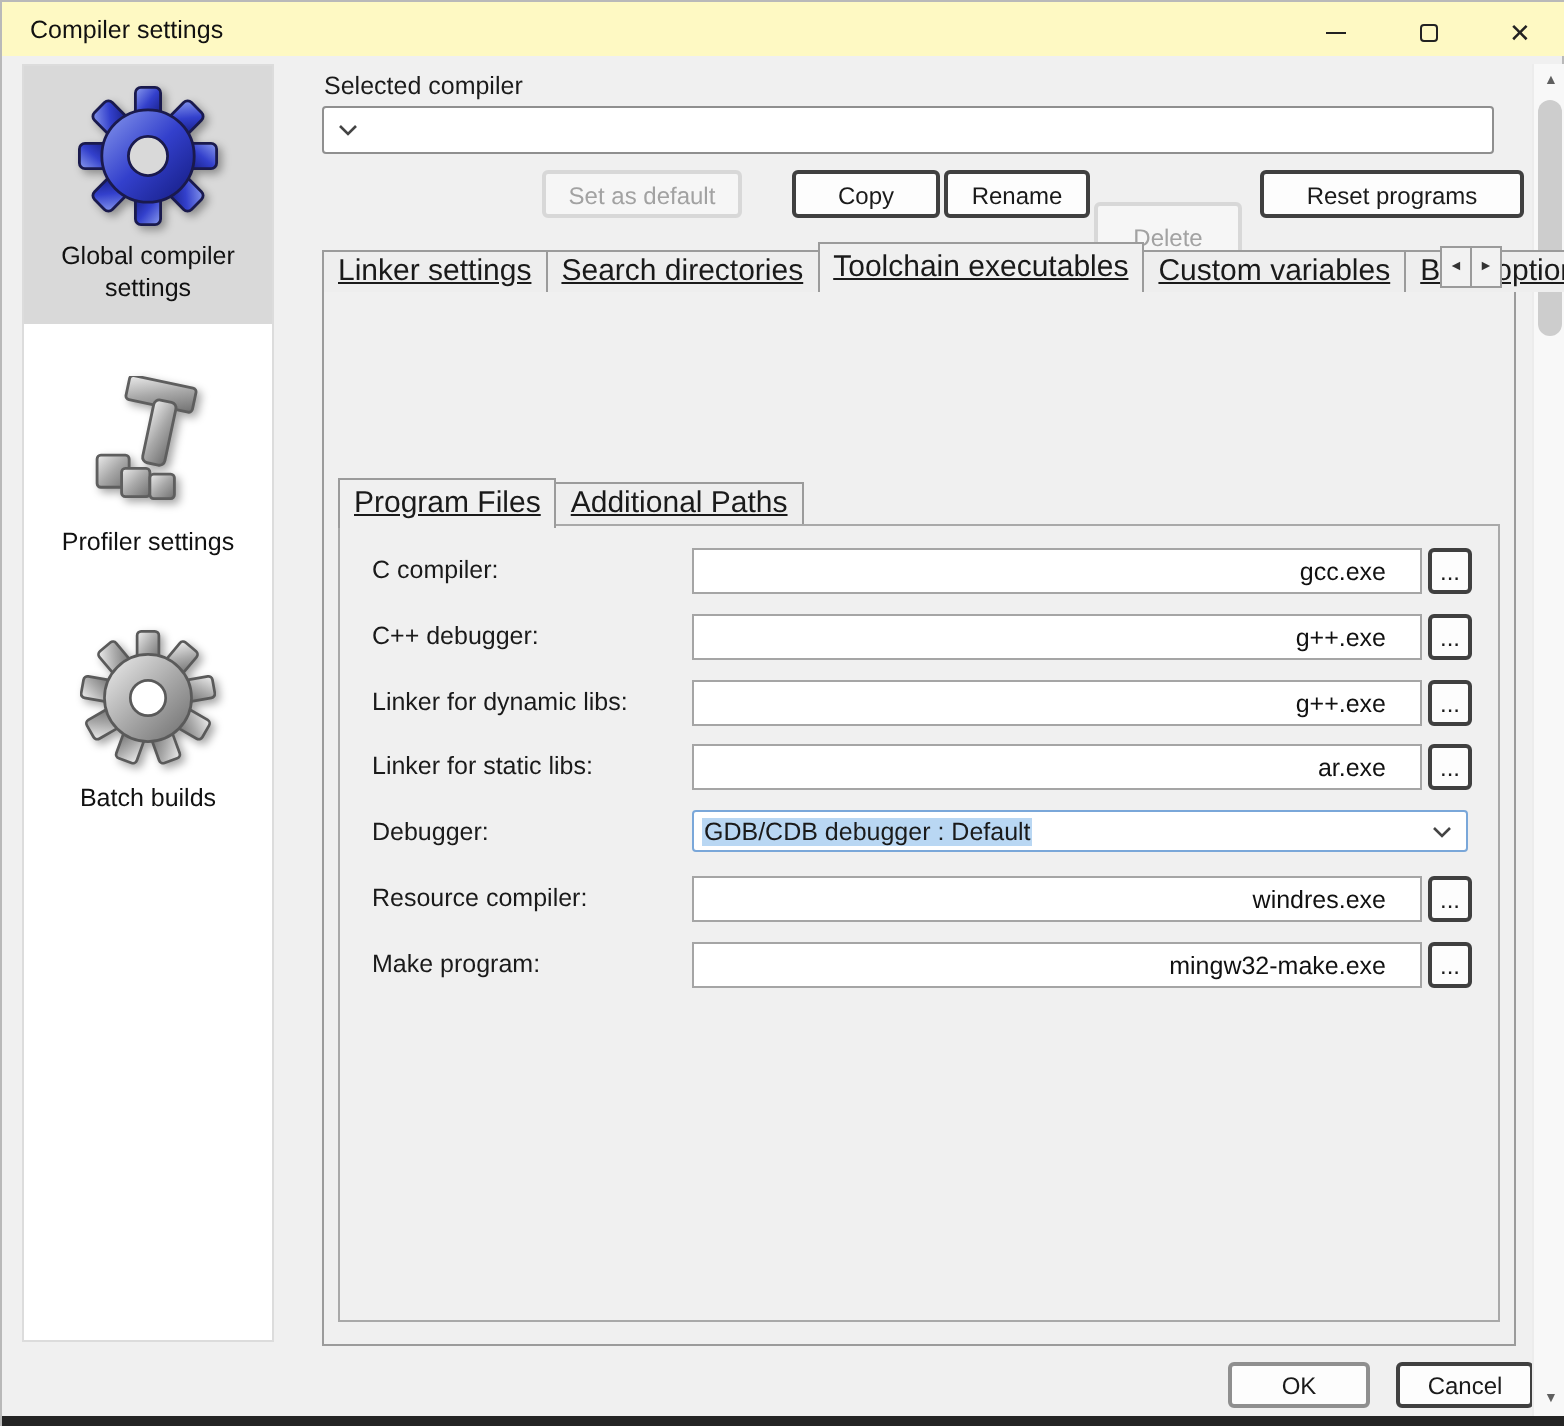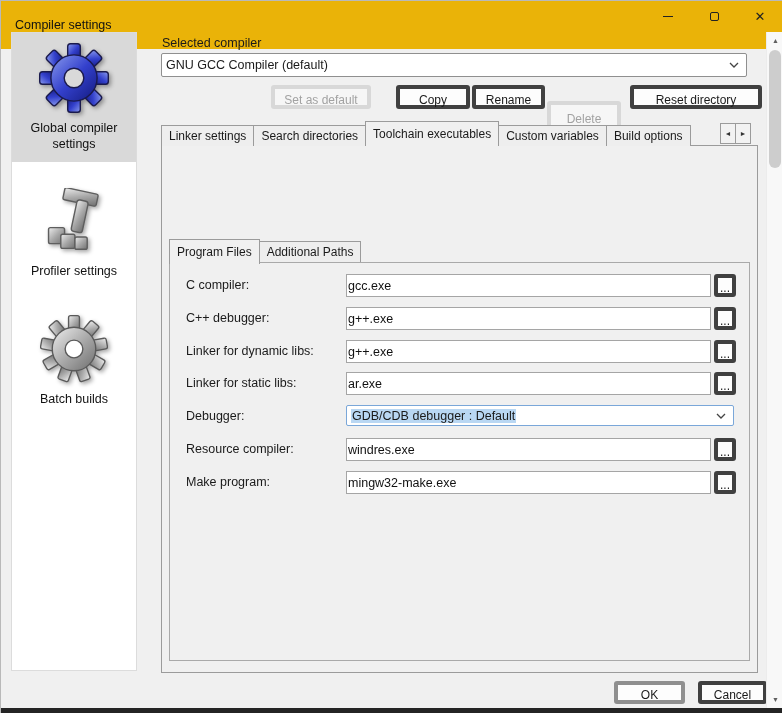--- a/index.html
+++ b/index.html
@@ -11,71 +11,72 @@
     background: #f0f0f0;
     position: relative;
     overflow: hidden;
   }
   .window {
     position: absolute; left:0; top:0; width:782px; height:713px;
     background:#f0f0f0; border:1px solid #b9b9b9;
   }
   
   .titlebar {
-    position:absolute; left:0; top:0; width:782px; height:48px;
-    background:#eab308; display:flex; align-items:center;
+    position:absolute; left:0; top:0; width:782px; height:27px;
+    background:#fef9c3; display:flex; align-items:center;
   }
   .titlebar .title { padding-left:14px; font-size:12.5px; color:#111; }
   .caption-buttons { position:absolute; right:0; top:0; height:31px; display:flex; }
   .cap-btn { width:46px; height:31px; display:flex; align-items:center; justify-content:center; cursor:default; }
   .min-glyph { width:10px; height:1px; background:#222; display:inline-block; }
   .max-glyph { width:9px; height:9px; border:1px solid #222; border-radius:2px; display:inline-block; }
   .close-glyph { font-size:13px; color:#222; line-height:1; }
   
   .sidebar {
     position:absolute; left:10px; top:31px; width:126px; height:639px;
     background:#ffffff; border:1px solid #dcdcdc; overflow:hidden;
   }
   .side-item { width:100%; text-align:center; padding:8px 4px 10px 4px; cursor:default; }
   .side-item.selected { background:#d9d9d9; }
   .side-item .icon-wrap { height:74px; display:flex; align-items:center; justify-content:center; }
   .side-item svg.big { filter: drop-shadow(2px 2px 2px rgba(0,0,0,0.35)); }
   .side-label { display:block; margin-top:6px; line-height:1.25; color:#111; }
   .side-item + .side-item { margin-top:14px; }
   
   .btn {
-    display:inline-block; background:#fdfdfd; border:4px solid #404040; border-radius:3px;
+    display:inline-block; background:#fdfdfd; border:2px solid #404040; border-radius:3px;
     font-size:12px; color:#1a1a1a; text-align:center; cursor:default;
     font-family:"Liberation Sans", sans-serif;
   }
   .btn.disabled { color:#a2a2a2; border-color:#d8d8d8; background:#f6f6f6; }
   .tfield {
-    background:#ffffff; border:1px solid #a5a5a5; font-size:12.5px; padding:0 1px;
-    font-family:"Liberation Sans", sans-serif; color:#111;
+    background:#ffffff; border:1px solid #a5a5a5; font-size:12.5px; padding:0 17px;
+    font-family:"Liberation Sans", sans-serif; color:#111;text-align:right;
   }
   .combo {
     background:#ffffff; border:1px solid #8f8f8f; border-radius:2px;
     display:flex; align-items:center; padding:0 4px; position:relative; cursor:default;
   }
   .combo .combo-text { flex:1; font-size:12.5px; white-space:nowrap; overflow:hidden; }
   .combo .chev { width:16px; display:flex; justify-content:center; }
   
   .lbl-selected-compiler { position:absolute; left:161px; top:35px; }
   .main-combo { position:absolute; left:160px; top:52px; width:586px; height:24px; }
   .btnrow-setdefault { position:absolute; left:270px; top:84px; width:100px; height:24px; line-height:22px; }
   .btnrow-copy      { position:absolute; left:395px; top:84px; width:74px;  height:24px; line-height:22px; }
   .btnrow-rename    { position:absolute; left:471px; top:84px; width:73px;  height:24px; line-height:22px; }
   .btnrow-delete    { position:absolute; left:546px; top:84px; width:74px;  height:36px; line-height:22px;margin-top:16px; }
   .btnrow-reset     { position:absolute; left:629px; top:84px; width:132px; height:24px; line-height:22px; }
   
   .tabs { position:absolute; left:160px; top:120px; height:25px; display:flex; align-items:flex-end; z-index:3; }
   .tab {
-    height:21px; line-height:20px; padding:0 7px; font-size:12px;
+    height:21px; line-height:20px; padding:0 7px; font-size:15px;
     border:1px solid #9b9b9b; border-bottom:none; background:#eeeeee; margin-right:-1px; cursor:default;
     white-space:nowrap;
+    text-decoration:underline;
   }
   .tab.active { height:25px; line-height:24px; background:#f0f0f0; z-index:4; position:relative; }
   .tab-arrows { position:absolute; left:719px; top:122px; display:flex; z-index:3; }
   .tab-arrow { width:16px; height:21px; border:1px solid #9b9b9b; background:#f2f2f2; font-size:7px;
     display:flex; align-items:center; justify-content:center; color:#333; margin-right:-1px; cursor:default; }
   .tab-panel {
     position:absolute; left:160px; top:144px; width:597px; height:528px;
     border:1px solid #9b9b9b; background:#f0f0f0; z-index:2;
   }
   
@@ -214,33 +215,32 @@
           </g>
         </svg>
       </div>
       <span class="side-label">Batch builds</span>
     </div>
   </div>
 
   <span class="lbl-selected-compiler">Selected compiler</span>
 
   <div class="combo main-combo">
-    <span class="combo-text">GNU GCC Compiler (default)</span>
     <span class="chev">
       <svg width="12" height="8" viewBox="0 0 12 8">
           <path d="M2 2 L6 6 L10 2" stroke="#444" fill="none" stroke-width="1.3"></path>
         </svg>
     </span>
   </div>
 
   <button class="btn disabled btnrow-setdefault">Set as default</button>
   <button class="btn btnrow-copy">Copy</button>
   <button class="btn btnrow-rename">Rename</button>
   <button class="btn disabled btnrow-delete">Delete</button>
-  <button class="btn btnrow-reset">Reset directory</button>
+  <button class="btn btnrow-reset">Reset programs</button>
 
   <div class="tabs">
     <span class="tab">Linker settings</span>
     <span class="tab">Search directories</span>
     <span class="tab active">Toolchain executables</span>
     <span class="tab">Custom variables</span>
     <span class="tab">Build options</span>
   </div>
   <div class="tab-arrows">
     <span class="tab-arrow">◄</span>

